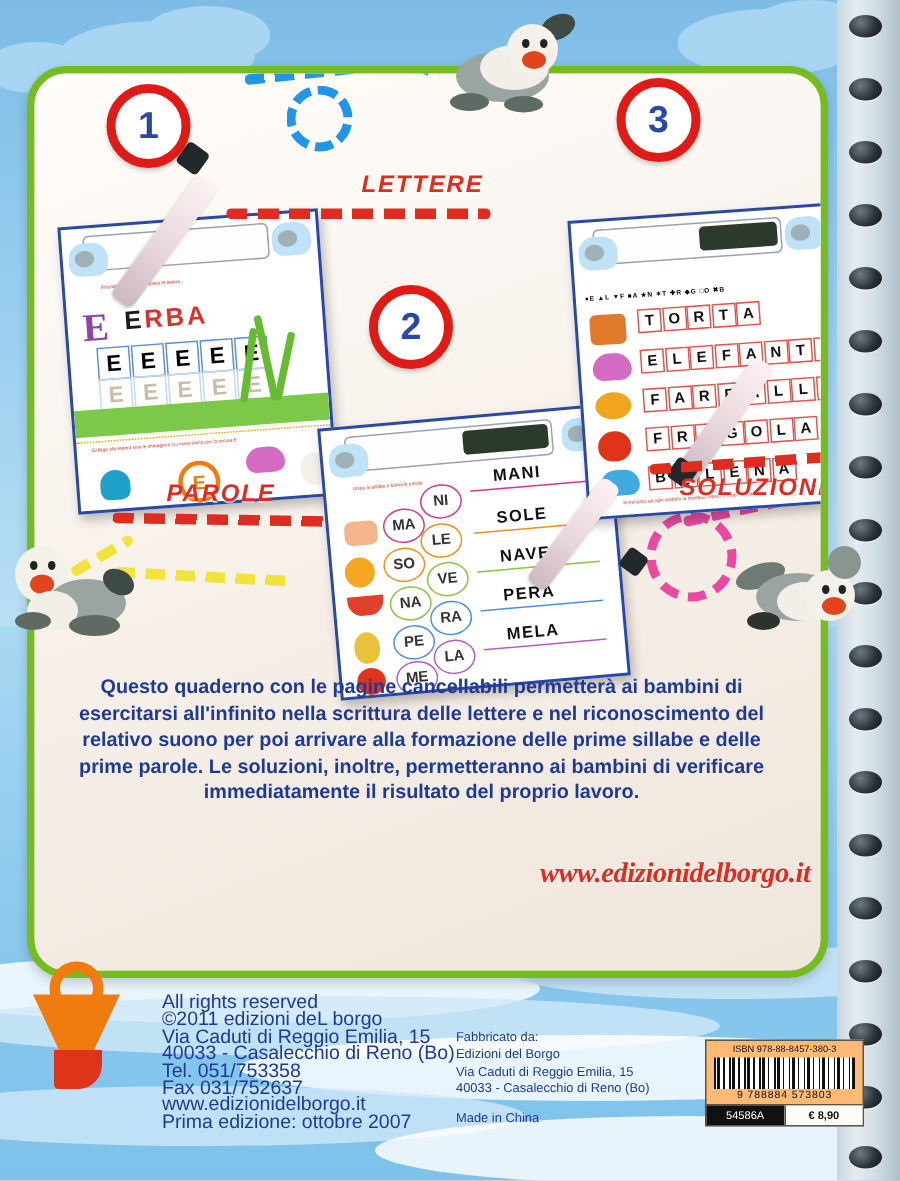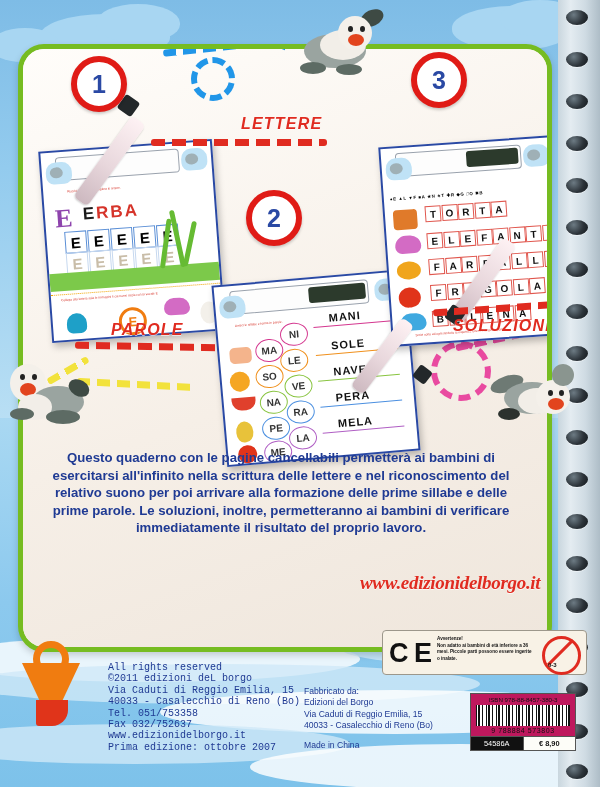--- a/index.html
+++ b/index.html
@@ -136,28 +136,28 @@
            color:#111;letter-spacing:-1px;font-family:"Liberation Sans",sans-serif;}
   .ce-text{position:absolute;left:54px;top:5px;width:97px;font-size:4.6px;
            line-height:6.6px;color:#111;font-weight:bold;}
   .ce-nosym{position:absolute;right:5px;top:5px;width:33px;height:33px;
            border-radius:50%;border:3px solid #e02b20;background:#f8f2e6;}
   .ce-nosym .slash{position:absolute;left:-2px;top:12px;width:35px;height:3px;
            background:#e02b20;transform:rotate(-45deg);}
   .ce-nosym .age{position:absolute;left:3px;bottom:4px;font-size:6px;font-weight:bold;color:#111;}
 
   
-  .colophon{position:absolute;left:108px;top:662px;color:#1f3a93;font-size:10px;
-            line-height:11.4px;font-family:Liberation Mono, monospace;}
+  .colophon{position:absolute;left:108px;top:662px;color:#1f3a93;font-size:13px;
+            line-height:11.4px;font-family:Liberation Sans, sans-serif;}
   .manuf{position:absolute;left:272px;top:686px;color:#1f3a93;font-size:8.6px;
             line-height:11.4px;font-family:"Liberation Sans",sans-serif;margin-left:32px;}
 
   
   .barcode-wrap{position:absolute;left:470px;top:693px;width:104px;height:56px;
-            background:#be185d;border:1px solid #555;}
+            background:#fdba74;border:1px solid #555;}
   .isbn{position:absolute;left:0;top:2px;width:100%;text-align:center;font-size:6.2px;
             font-family:"Liberation Sans",sans-serif;color:#111;}
   .bars{position:absolute;left:5px;top:11px;width:94px;height:21px;
             background:repeating-linear-gradient(90deg,#111 0 1px,#fff 1px 2px,#111 2px 4px,#fff 4px 6px,#111 6px 7px,#fff 7px 10px);}
   .barnum{position:absolute;left:0;top:33px;width:100%;text-align:center;font-size:7px;
             letter-spacing:.6px;color:#111;font-family:"Liberation Sans",sans-serif;}
   .pricerow{position:absolute;left:0;bottom:0;width:100%;height:13px;display:flex;
             border-top:1px solid #555;}
   .pricerow .code{flex:1;background:#111;color:#fff;font-size:7.4px;
             display:flex;align-items:center;justify-content:center;}
@@ -456,39 +456,28 @@
     <div class="seal-fin" style="left:12px;top:50px;width:22px;height:12px;background:#2c322e;"></div>
   </div>
 
 
   <div class="website">www.edizionidelborgo.it</div>
 
   <div class="buoy-ring"></div>
   <div class="buoy-body"></div>
   <div class="buoy-red"></div>
 
-  <div class="cebox">
-    <div class="ce-mark">C E</div>
-    <div class="ce-text">
-      <b>Avvertenze!</b><br>
-      <span>Non adatto ai bambini di età inferiore a 36 mesi. Piccole parti possono essere ingerite o inalate.</span>
-    </div>
-    <div class="ce-nosym">
-      <div class="slash"></div>
-      <div class="age">0-3</div>
-    </div>
-  </div>
 
   <div class="colophon">
     <div>All rights reserved</div>
     <div>©2011 edizioni deL borgo</div>
     <div>Via Caduti di Reggio Emilia, 15</div>
     <div>40033 - Casalecchio di Reno (Bo)</div>
     <div>Tel. 051/753358</div>
-    <div>Fax 032/752637</div>
+    <div>Fax 031/752637</div>
     <div>www.edizionidelborgo.it</div>
     <div>Prima edizione: ottobre 2007</div>
   </div>
 
   <div class="manuf">
     <div>Fabbricato da:</div>
     <div>Edizioni del Borgo</div>
     <div>Via Caduti di Reggio Emilia, 15</div>
     <div>40033 - Casalecchio di Reno (Bo)</div>
     <div style="height:8px"></div>

